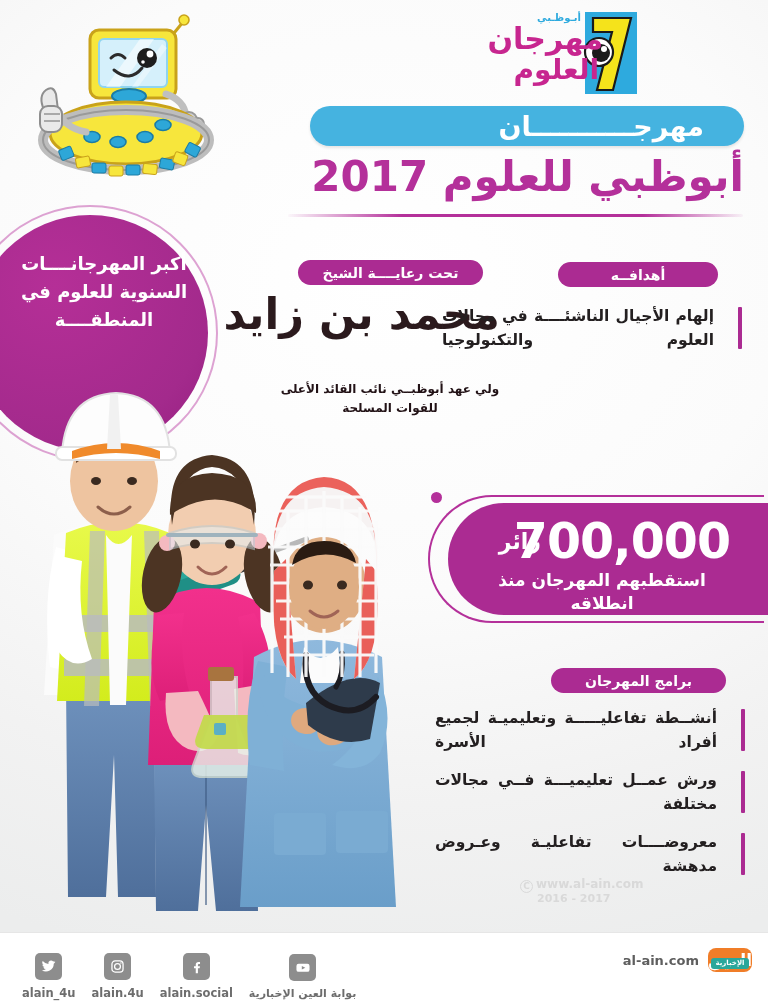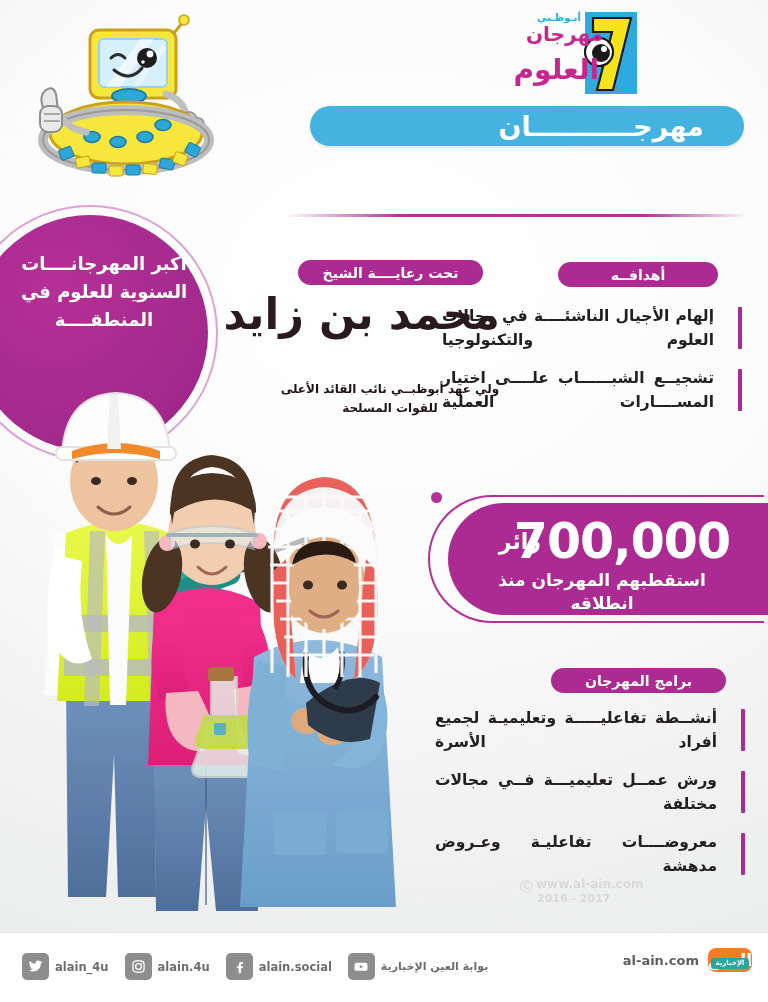--- a/index.html
+++ b/index.html
@@ -40,21 +40,21 @@
     right: 62px; top: 6px;
     font-size: 10px;
     font-weight: 700;
     color: #2eaade;
     direction: rtl;
     letter-spacing: 1px;
   }
   .logo-word1 {
     position: absolute;
     right: 40px; top: 18px;
-    font-size: 20px;
+    font-size: 30px;
     font-weight: 700;
     color: #c7268f;
     direction: rtl;
     line-height: 1;
     letter-spacing: -1px;
   }
   .logo-word2 {
     position: absolute;
     right: 44px; top: 50px;
     font-size: 28px;
@@ -318,21 +318,21 @@
     background: #ffffff;
     border-top: 1px solid #e6e6e6;
   }
   .social-group {
     position: absolute;
     left: 22px; top: 20px;
     display: flex;
     align-items: center;
     gap: 16px;
   }
-  .social-item { display: flex; align-items: center; gap: 6px; }
+  .social-item { display: flex; align-items: center; gap: 6px; flex-direction: column; }
   .social-badge {
     width: 27px; height: 27px;
     background: #8d8d8d;
     border-radius: 5px;
     display: flex;
     align-items: center;
     justify-content: center;
     color: #ffffff;
   }
   .social-label {
@@ -453,20 +453,21 @@
     </svg>
     <div class="logo-ar-top">أبـوظـبي</div>
     <div class="logo-word1">مهرجان</div>
     <div class="logo-word2">العلوم</div>
   </div>
 
   <div class="blue-banner">
     <div class="blue-banner-text">مهرجـــــــــــان</div>
   </div>
 
+  <div class="main-title">أبوظبي للعلوم 2017</div>
   <div class="title-rule"></div>
 
   <div class="purple-circle-ring"></div>
   <div class="purple-circle"></div>
   <div class="purple-circle-text">أكبر المهرجانــــات السنوية للعلوم في المنطقــــة</div>
 
   <div class="kids-stage">
     <svg viewBox="0 0 430 640" width="430" height="640">
       <defs>
         <linearGradient id="vest" x1="0" y1="0" x2="0" y2="1">
@@ -636,21 +637,20 @@
     <span>تحت رعايــــة الشيخ</span>
   </div>
   <div class="patron-name">محمد بن زايد</div>
   <div class="patron-title">ولي عهد أبوظبــي نائب القائد الأعلى للقوات المسلحة</div>
 
   <div class="sec-pill" id="pill-goals">
     <span>أهدافــه</span>
   </div>
   <div class="bullet-list" id="goals-list">
     <div class="bullet-item">إلهام الأجيال الناشئــــة في مجالات العلوم والتكنولوجيا</div>
-    <div class="bullet-item">تشجيــع الشبــــــاب علــــى اختيار المســــارات العملية</div>
   </div>
 
   <div class="visitors-outline">
     <div class="visitors-dot"></div>
   </div>
   <div class="visitors-box">
     <div class="visitors-number">700,000</div>
     <div class="visitors-unit">زائر</div>
     <div class="visitors-sub">استقطبهم المهرجان منذ انطلاقه</div>
   </div>

